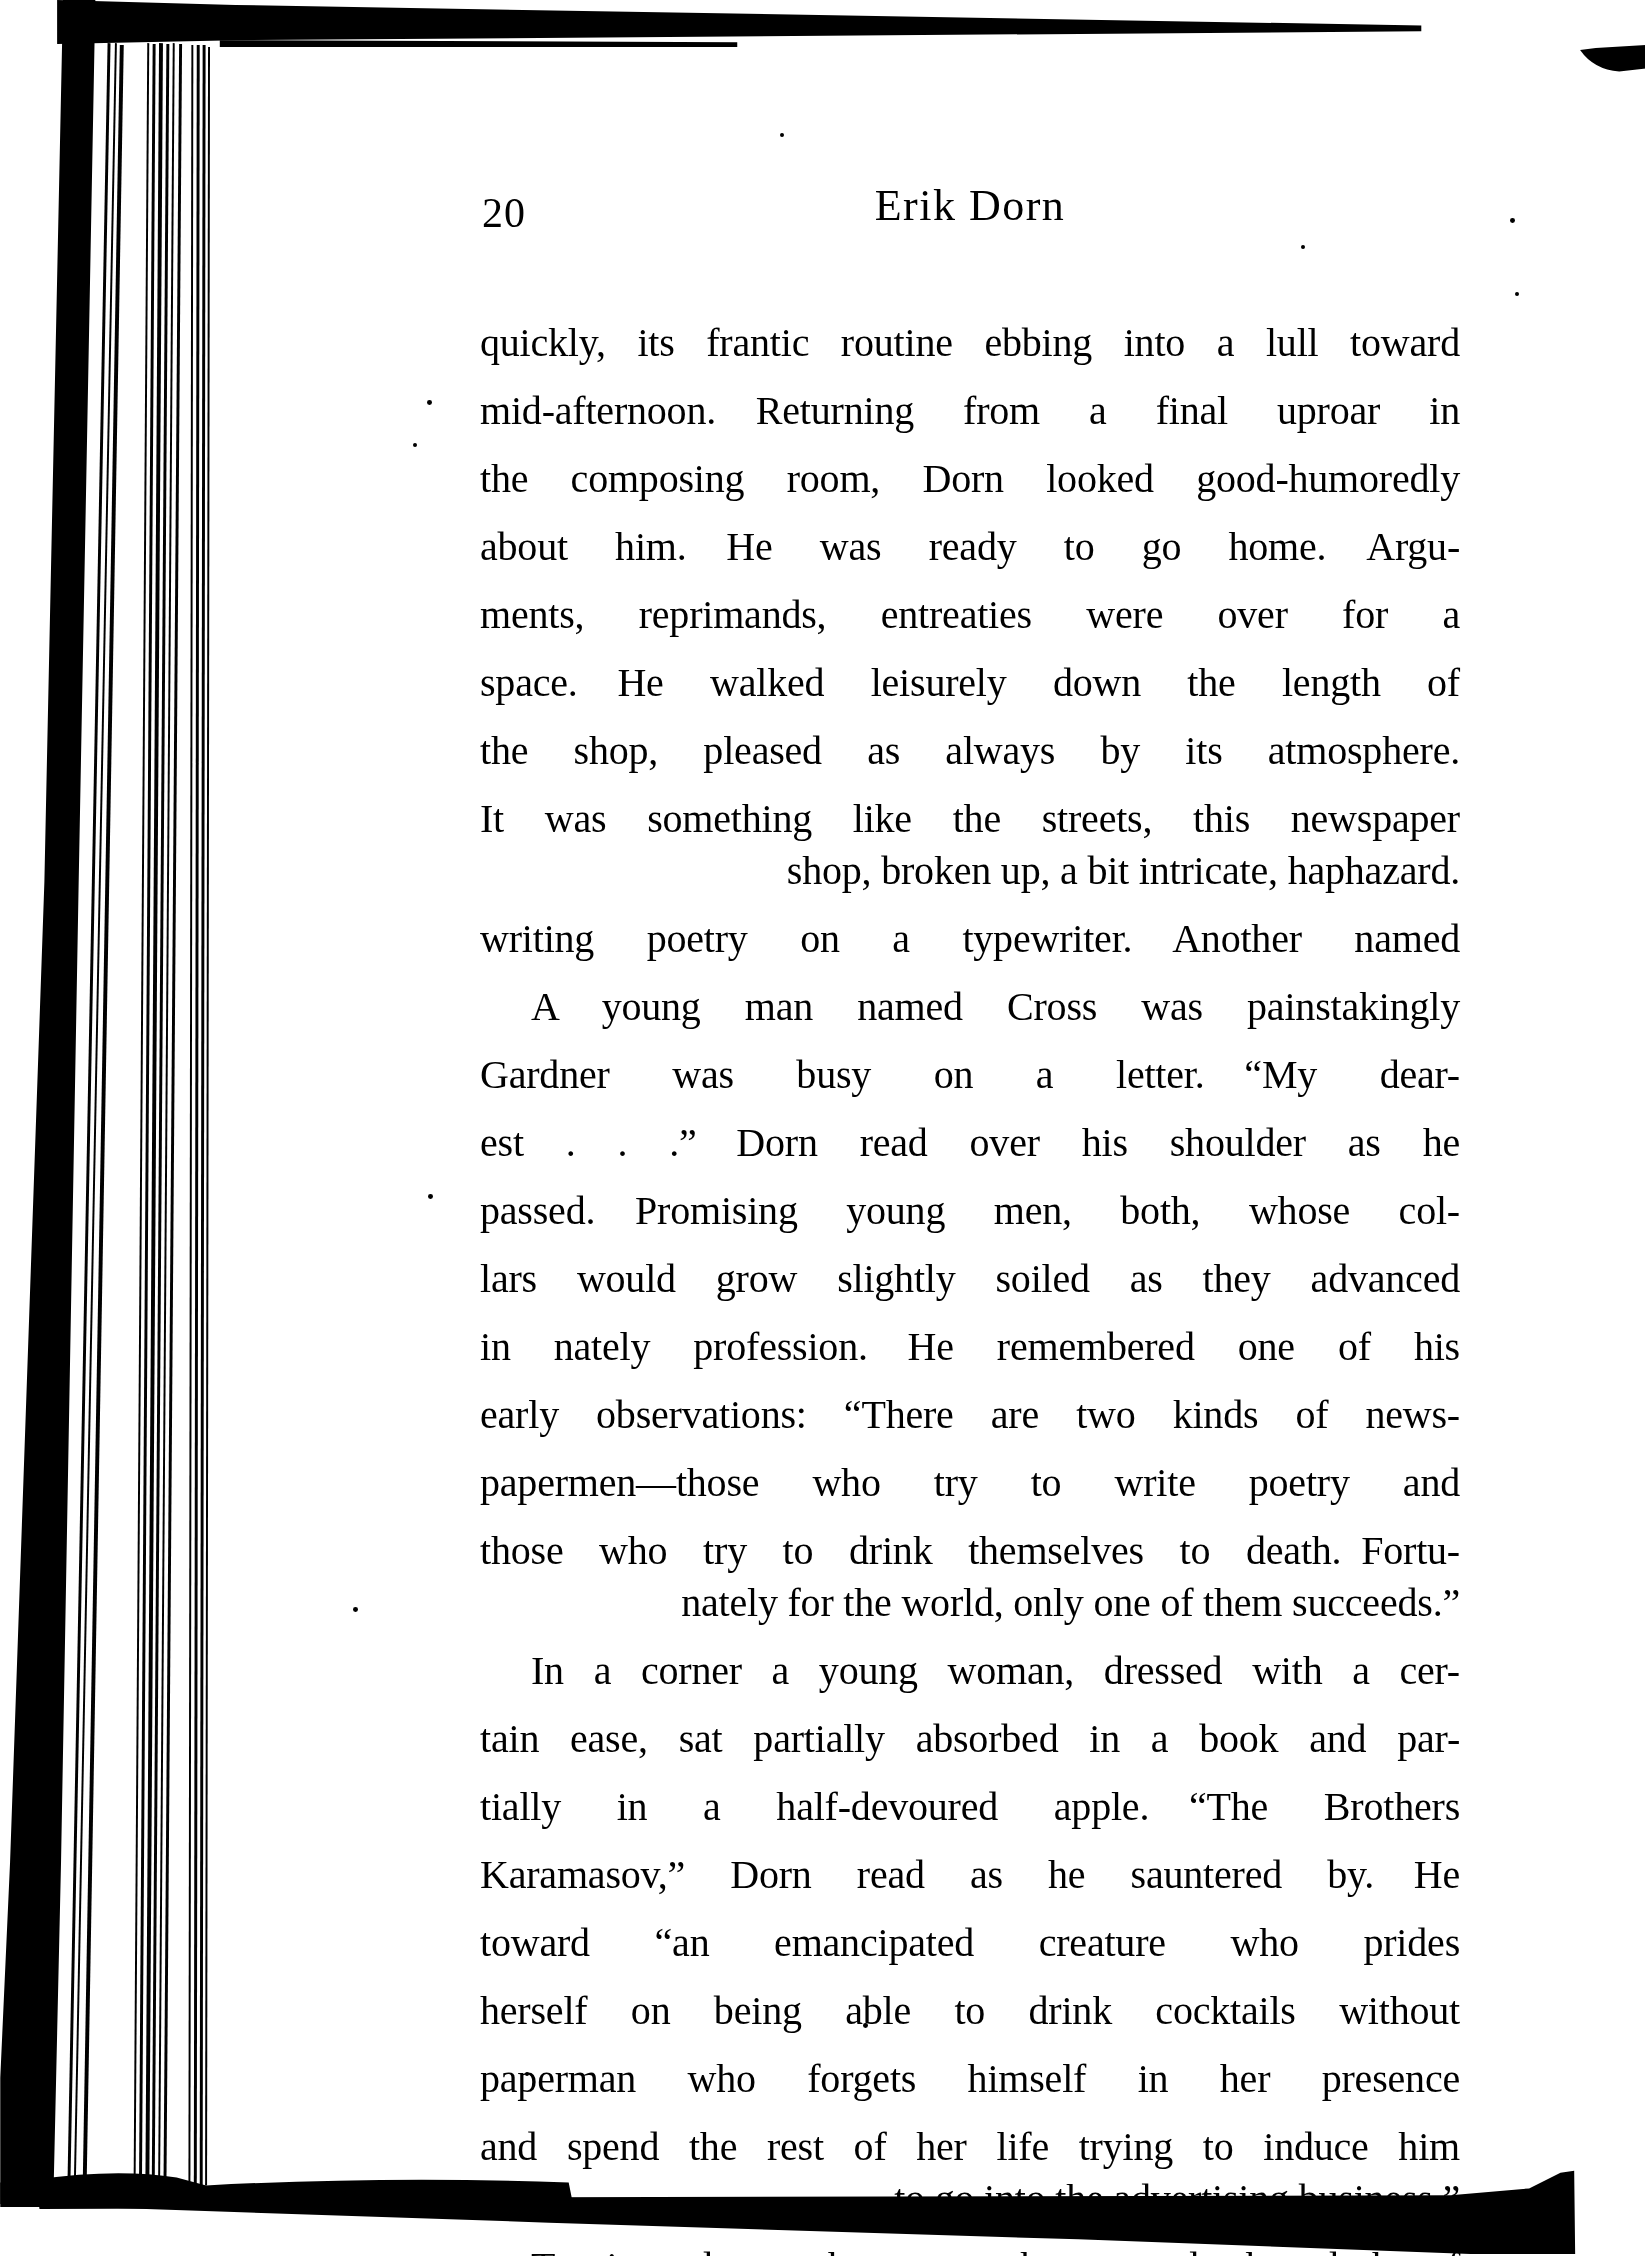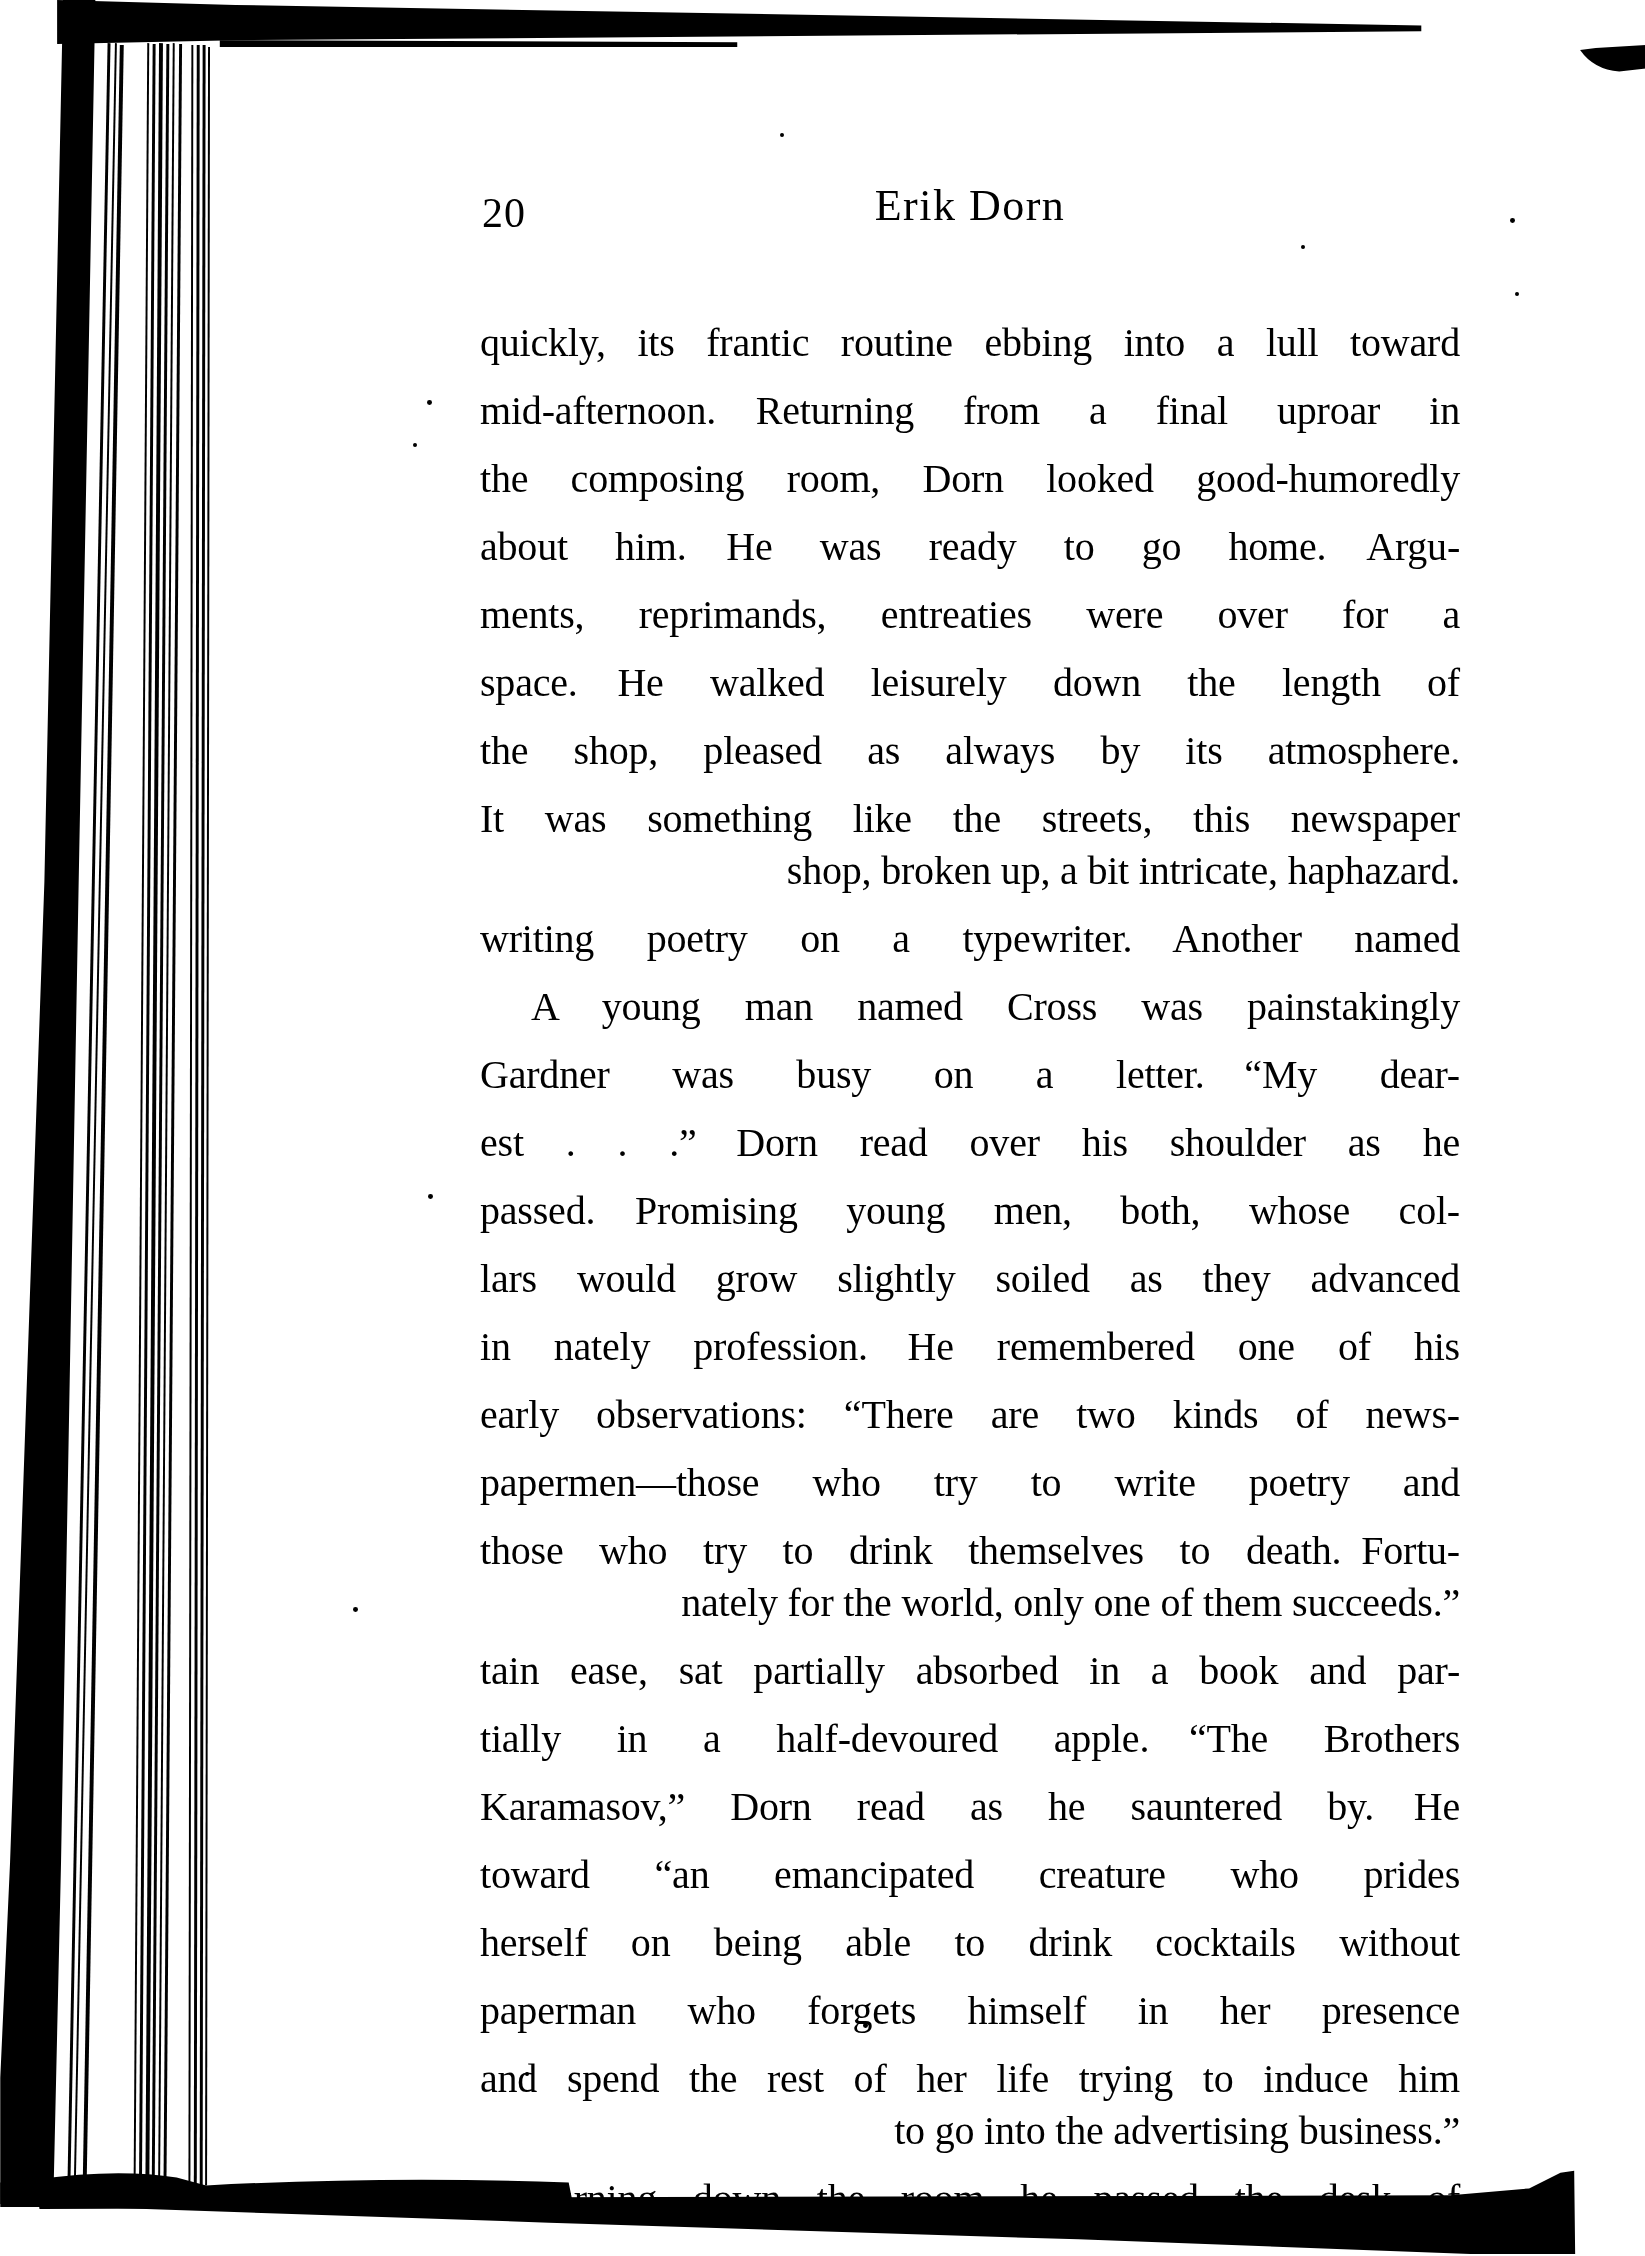--- a/index.html
+++ b/index.html
@@ -86,20 +86,21 @@
     <div class="line j">Gardner was busy on a letter. “My dear-</div>
     <div class="line j">est . . .” Dorn read over his shoulder as he</div>
     <div class="line j">passed. Promising young men, both, whose col-</div>
     <div class="line j">lars would grow slightly soiled as they advanced</div>
     <div class="line j">in nately profession. He remembered one of his</div>
     <div class="line j">early observations: “There are two kinds of news-</div>
     <div class="line j">papermen—those who try to write poetry and</div>
     <div class="line j">those who try to drink themselves to death. Fortu-</div>
     <div class="line">nately for the world, only one of them succeeds.”</div>
 
+    <div class="line j ind">In a corner a young woman, dressed with a cer-</div>
     <div class="line j">tain ease, sat partially absorbed in a book and par-</div>
     <div class="line j">tially in a half-devoured apple. “The Brothers</div>
     <div class="line j">Karamasov,” Dorn read as he sauntered by. He</div>
     <div class="line j">toward “an emancipated creature who prides</div>
     <div class="line j">herself on being able to drink cocktails without</div>
     <div class="line j">paperman who forgets himself in her presence</div>
     <div class="line j">and spend the rest of her life trying to induce him</div>
     <div class="line">to go into the advertising business.”</div>
 
     <div class="line j ind">Turning down the room he passed the desk of</div>

